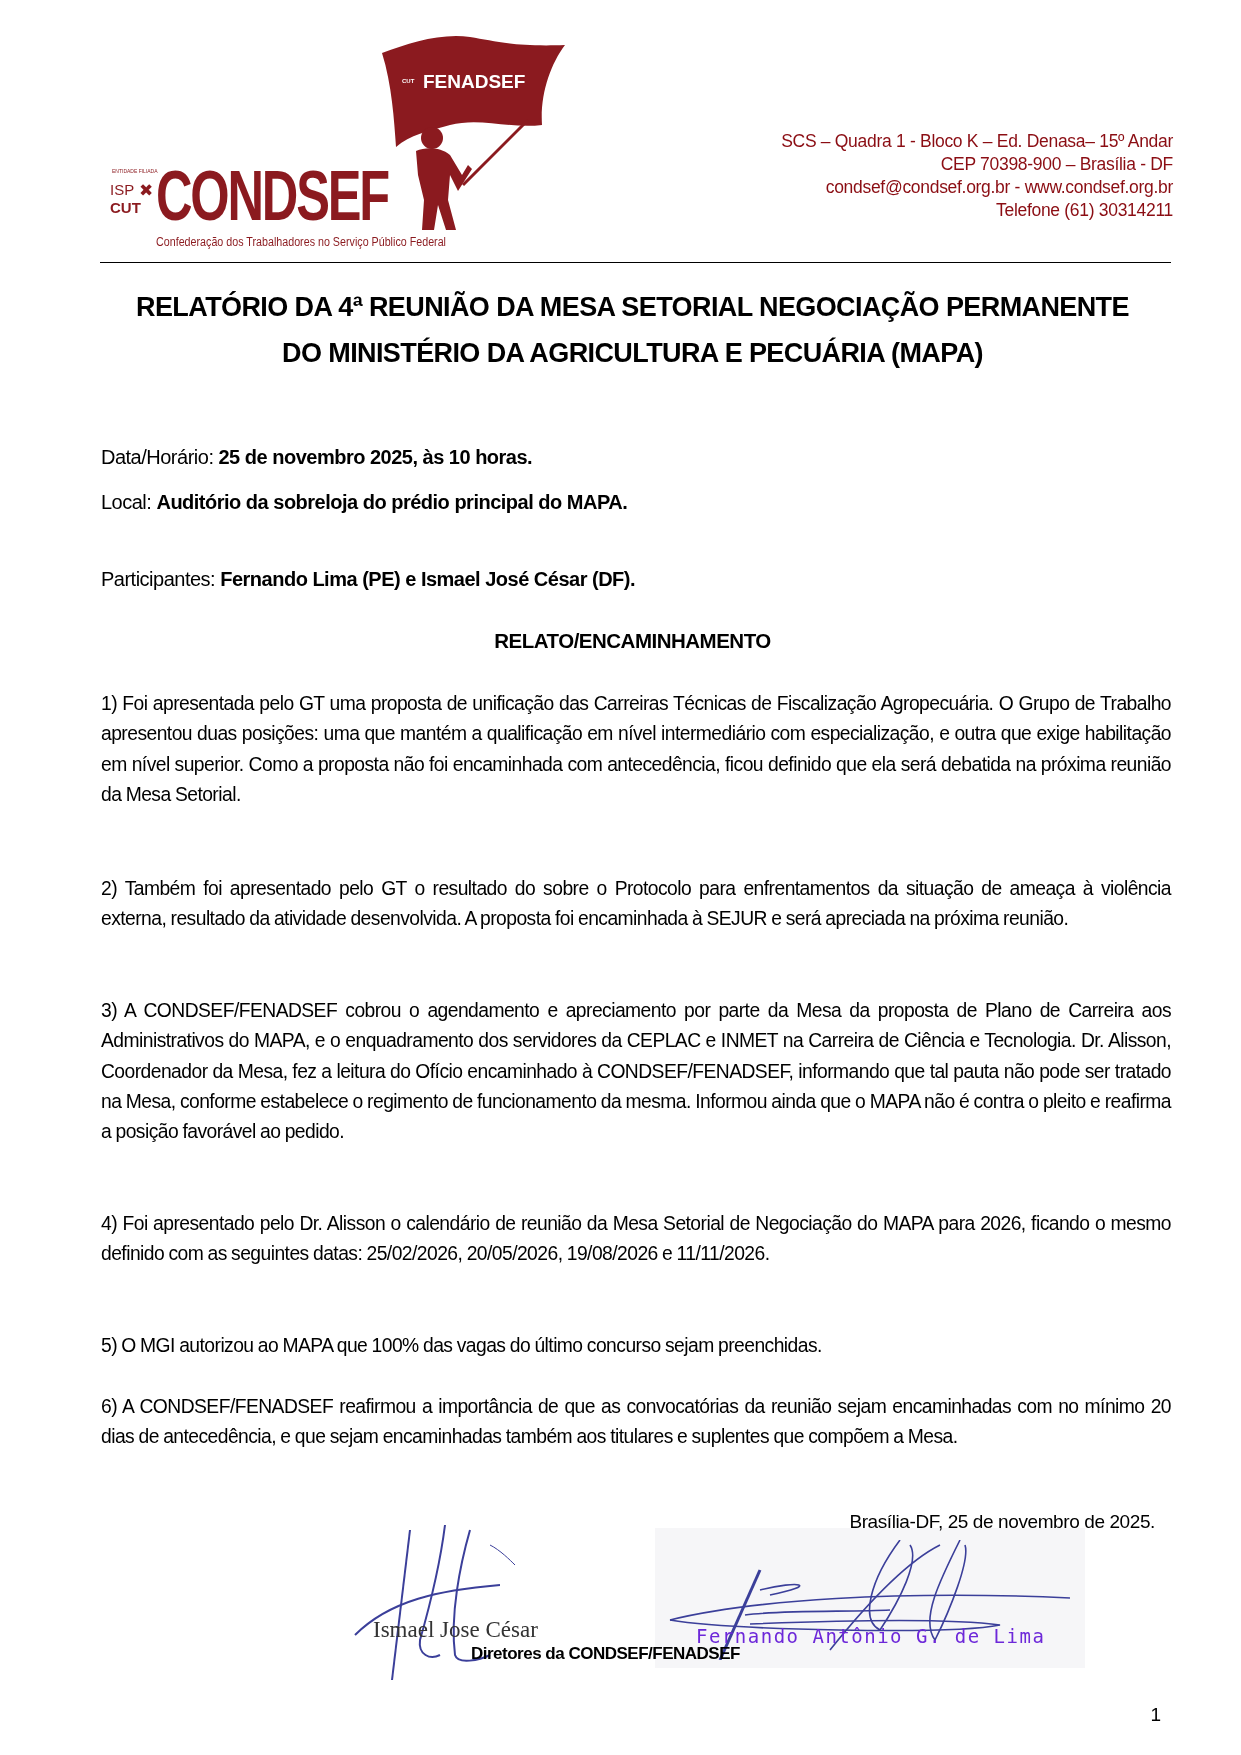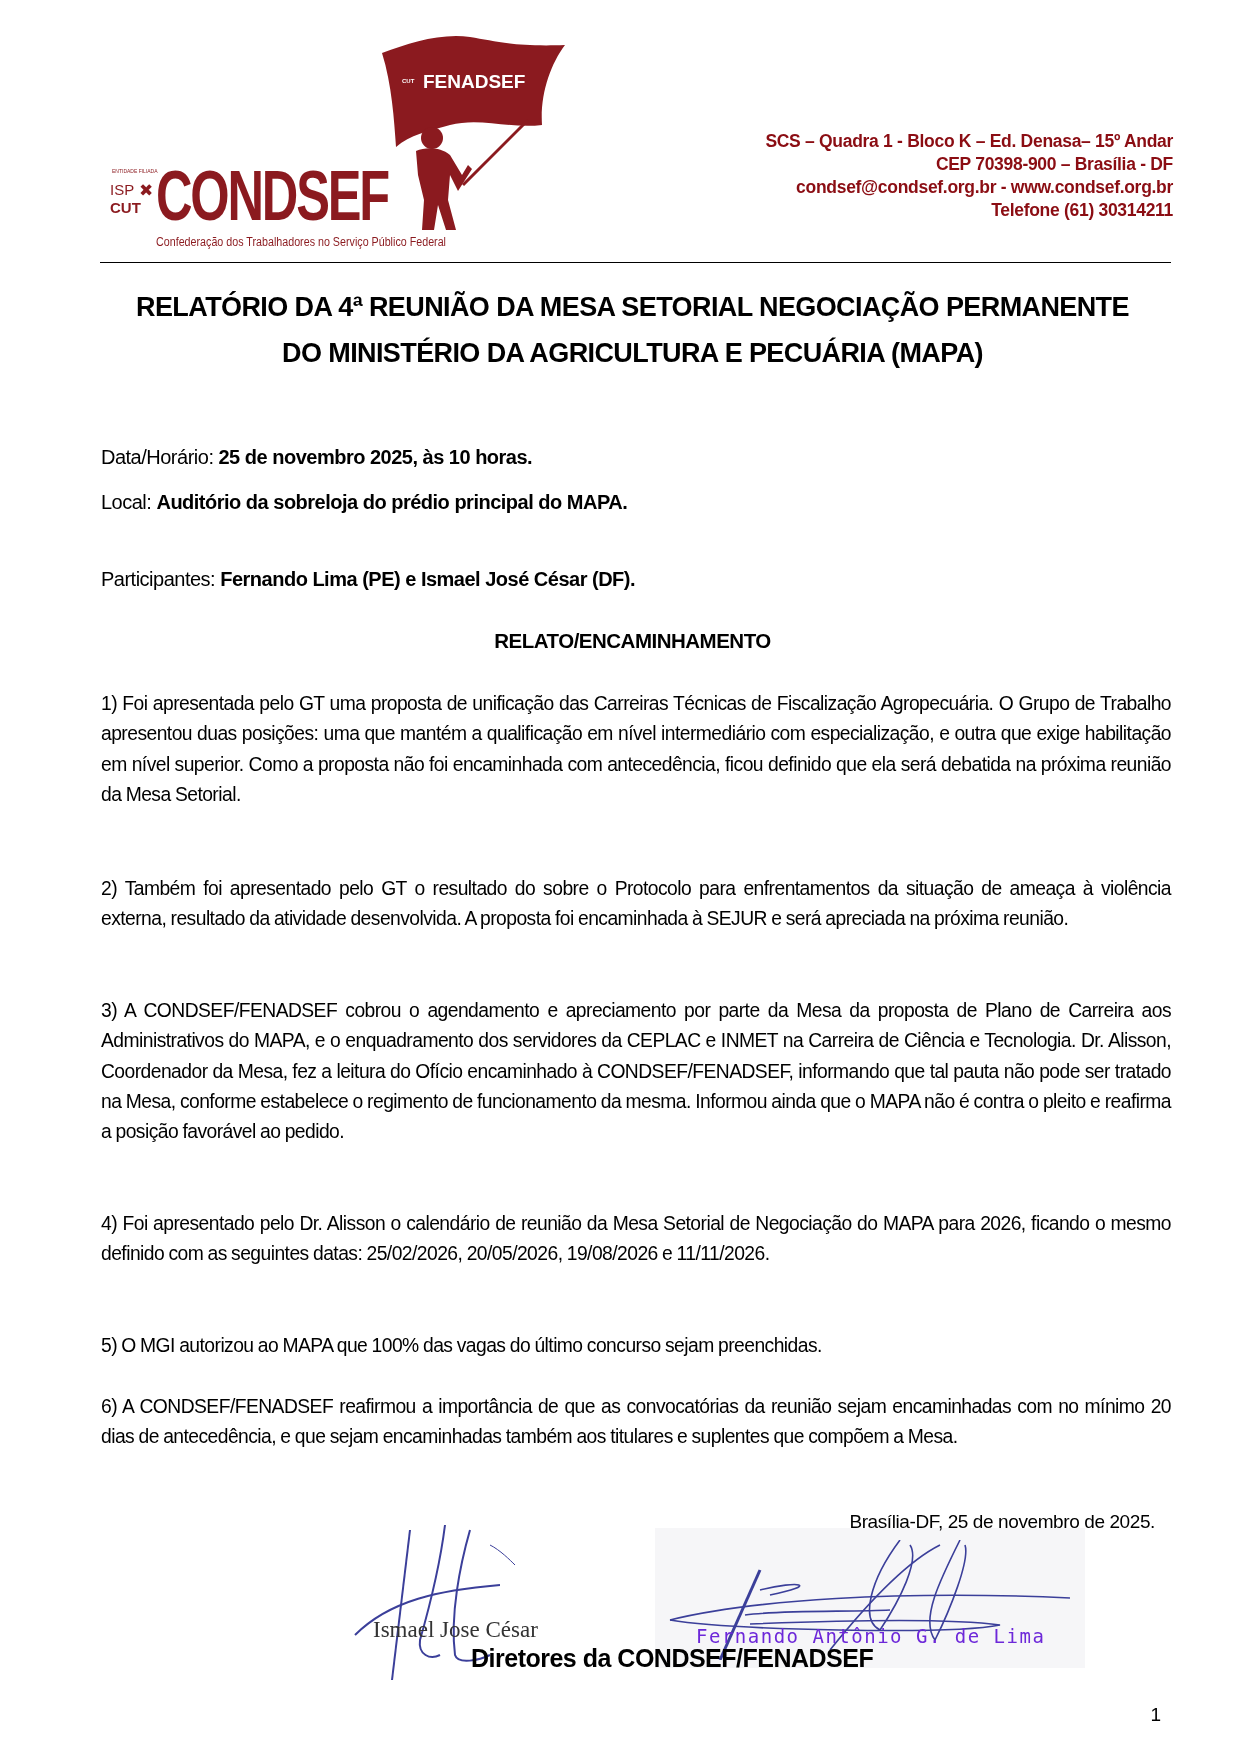--- a/index.html
+++ b/index.html
@@ -2,21 +2,21 @@
 <html><head>
 <meta charset="utf-8">
 <style>
   html, body { margin: 0; padding: 0; background: #ffffff; }
   body { width: 1241px; height: 1755px; position: relative; overflow: hidden;
          font-family: "Liberation Sans", sans-serif; color: #000; }
   .abs { position: absolute; }
 
   
   #logo { left: 110px; top: 25px; width: 460px; height: 230px; }
-  .addr { right: 68px; text-align: right; color: #8b0d13; font-weight: bold;
+  .addr { right: 68px; text-align: right; color: #8b0d13; font-weight: normal;
           font-family: "Liberation Sans", sans-serif; font-size: 17.5px; letter-spacing: -0.3px; }
   #addr1 { top: 131px; }
   #addr2 { top: 154px; }
   #addr3 { top: 177px; }
   #addr4 { top: 200px; }
   #header-rule { left: 100px; top: 262px; width: 1071px; height: 0; border-top: 1.5px solid #000; }
 
   
   .title { left: 90px; width: 1085px; text-align: center; font-weight: bold;
            font-family: "Liberation Sans Narrow", "Liberation Sans", sans-serif;
@@ -47,21 +47,21 @@
   #p6 { top: 1392px; }
 
   
   #place-date { right: 86px; top: 1511px; font-size: 19px; letter-spacing: -0.4px; }
   #sig-box { left: 655px; top: 1528px; width: 430px; height: 140px; background: #f6f6f8; }
   #sig1 { left: 350px; top: 1505px; width: 200px; height: 175px; }
   #sig2 { left: 650px; top: 1540px; width: 420px; height: 120px; }
   #name1 { left: 373px; top: 1617px; font-family: "Liberation Serif", serif; font-size: 23px; color: #333; }
   #name2 { left: 696px; top: 1625px; font-family: "DejaVu Sans Mono", monospace; font-size: 19px;
            color: #6d28d9; letter-spacing: 1.5px; }
-  #directors { left: 471px; top: 1644px; font-weight: bold; font-size: 25px; letter-spacing: -0.5px; }
+  #directors { left: 471px; top: 1644px; font-weight: bold; font-size: 17px; letter-spacing: -0.5px; }
   #page-number { right: 80px; top: 1704px; font-size: 19px; }
 </style>
 </head>
 <body>
 
 <svg id="logo" class="abs" viewBox="0 0 460 230">
 
   <path d="M272 28 C300 18 330 8 360 12 C385 16 405 22 455 20 C440 40 430 70 432 100 C400 104 370 92 340 100 C318 106 300 110 286 122 C284 95 282 60 272 28 Z" fill="#8b1a1f"></path>
   <text x="313" y="63" fill="#ffffff" font-family="Liberation Sans, sans-serif" font-weight="bold" font-size="19">FENADSEF</text>
   <text x="292" y="58" fill="#ffffff" font-family="Liberation Sans, sans-serif" font-weight="bold" font-size="6">CUT</text>

